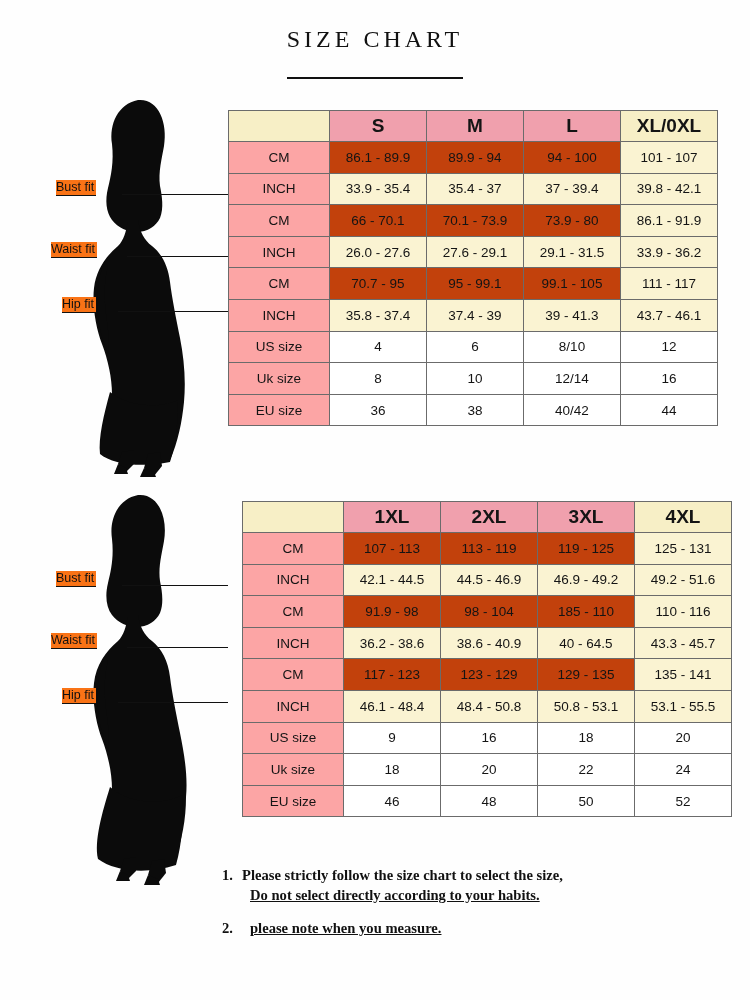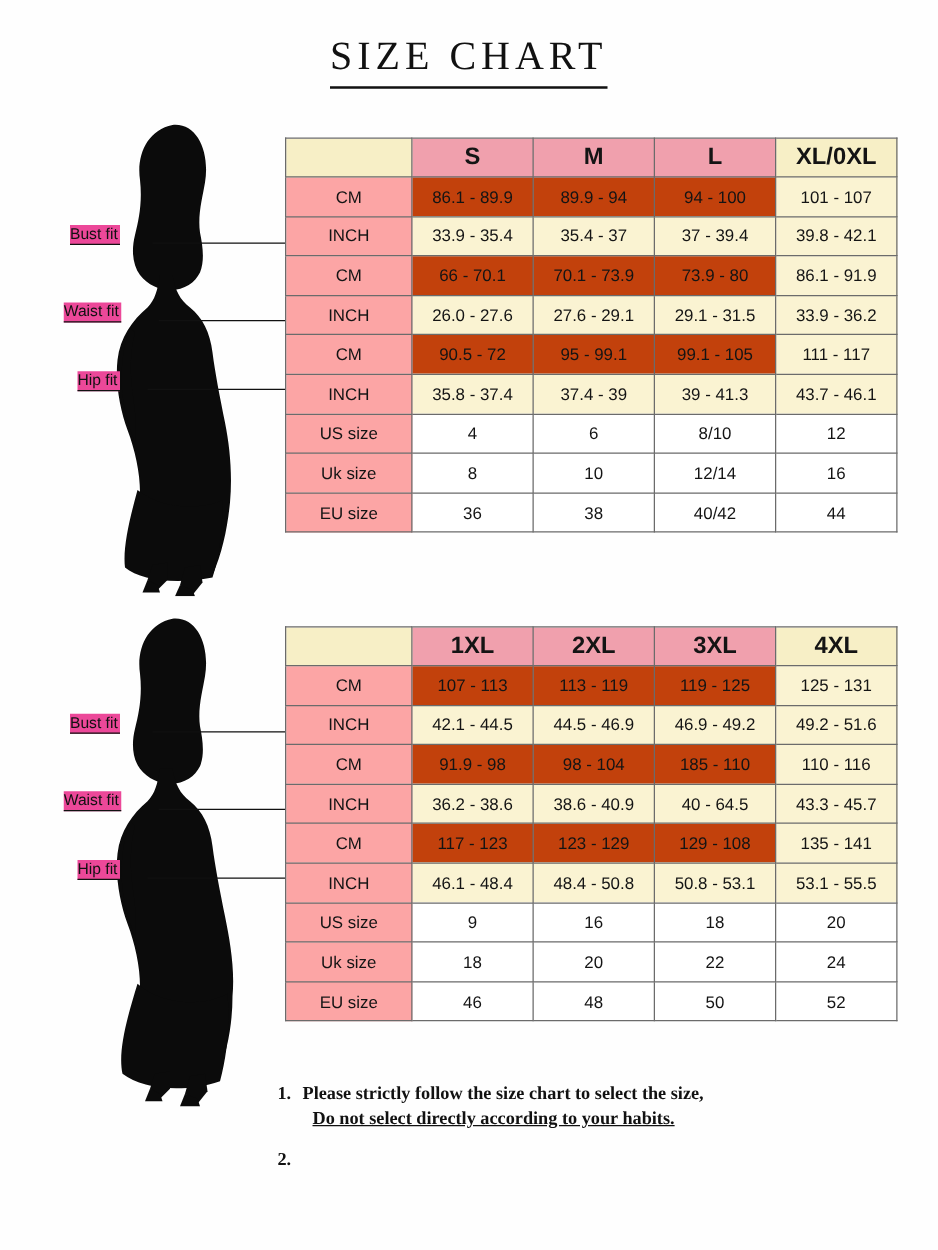--- a/index.html
+++ b/index.html
@@ -24,42 +24,42 @@
   .title-wrap {
     position: absolute;
     top: 26px;
     left: 0;
     width: 750px;
     text-align: center;
   }
   .title {
     display: inline-block;
     font-family: "Liberation Serif", serif;
-    font-size: 32px;
+    font-size: 24px;
     letter-spacing: 4px;
     color: #111;
-    padding-bottom: 6px;
+    padding-bottom: 24px;
     border-bottom: 2px solid #111;
   }
 
   
   .figure {
     position: absolute;
   }
   .figure svg { display: block; }
 
   .callout {
     position: absolute;
     font-family: "Liberation Sans", sans-serif;
     font-size: 12.5px;
     color: #111;
     white-space: nowrap;
   }
   .callout .lbl {
-    background: #ec4899;
+    background: #f97316;
     padding-right: 2px;
     border-bottom: 1.4px solid #111;
     display: inline-block;
     padding-bottom: 1px;
   }
   .callout-line {
     position: absolute;
     height: 1.4px;
     background: #111;
   }
@@ -213,21 +213,21 @@
       </tr>
       <tr>
         <td class="rowlabel">INCH</td>
         <td class="cell-cream">26.0 - 27.6</td>
         <td class="cell-cream">27.6 - 29.1</td>
         <td class="cell-cream">29.1 - 31.5</td>
         <td class="cell-cream">33.9 - 36.2</td>
       </tr>
       <tr>
         <td class="rowlabel">CM</td>
-        <td class="cell-pink">90.5 - 72</td>
+        <td class="cell-pink">70.7 - 95</td>
         <td class="cell-pink">95 - 99.1</td>
         <td class="cell-pink">99.1 - 105</td>
         <td class="cell-cream">111 - 117</td>
       </tr>
       <tr>
         <td class="rowlabel">INCH</td>
         <td class="cell-cream">35.8 - 37.4</td>
         <td class="cell-cream">37.4 - 39</td>
         <td class="cell-cream">39 - 41.3</td>
         <td class="cell-cream">43.7 - 46.1</td>
@@ -288,21 +288,21 @@
   <div class="callout" style="left:51px; top:633px;">
     <span class="lbl">Waist fit</span>
   </div>
   <div class="callout-line" style="left:127px; top:647px; width:101px;"></div>
 
   <div class="callout" style="left:62px; top:688px;">
     <span class="lbl">Hip fit</span>
   </div>
   <div class="callout-line" style="left:118px; top:702px; width:110px;"></div>
 
-  <table class="sz-table" id="table-plus-sizes" style="left:228px; top:501px;">
+  <table class="sz-table" id="table-plus-sizes" style="left:242px; top:501px;">
     <thead>
       <tr>
         <th class="head-corner col-label"></th>
         <th class="head-pink col-data">1XL</th>
         <th class="head-pink col-data">2XL</th>
         <th class="head-pink col-data">3XL</th>
         <th class="head-cream col-data">4XL</th>
       </tr>
     </thead>
     <tbody>
@@ -331,21 +331,21 @@
         <td class="rowlabel">INCH</td>
         <td class="cell-cream">36.2 - 38.6</td>
         <td class="cell-cream">38.6 - 40.9</td>
         <td class="cell-cream">40 - 64.5</td>
         <td class="cell-cream">43.3 - 45.7</td>
       </tr>
       <tr>
         <td class="rowlabel">CM</td>
         <td class="cell-pink">117 - 123</td>
         <td class="cell-pink">123 - 129</td>
-        <td class="cell-pink">129 - 108</td>
+        <td class="cell-pink">129 - 135</td>
         <td class="cell-cream">135 - 141</td>
       </tr>
       <tr>
         <td class="rowlabel">INCH</td>
         <td class="cell-cream">46.1 - 48.4</td>
         <td class="cell-cream">48.4 - 50.8</td>
         <td class="cell-cream">50.8 - 53.1</td>
         <td class="cell-cream">53.1 - 55.5</td>
       </tr>
       <tr>
@@ -373,16 +373,17 @@
   </table>
 
   <div class="notes">
     <div class="note">
       <span class="num">1.</span>
       <span>Please strictly follow the size chart to select the size,</span>
       <span class="l2">Do not select directly according to your habits.</span>
     </div>
     <div class="note">
       <span class="num">2.</span>
+      <span class="l2">please note when you measure.</span>
     </div>
   </div>
 
 </div>
 
 </body></html>

